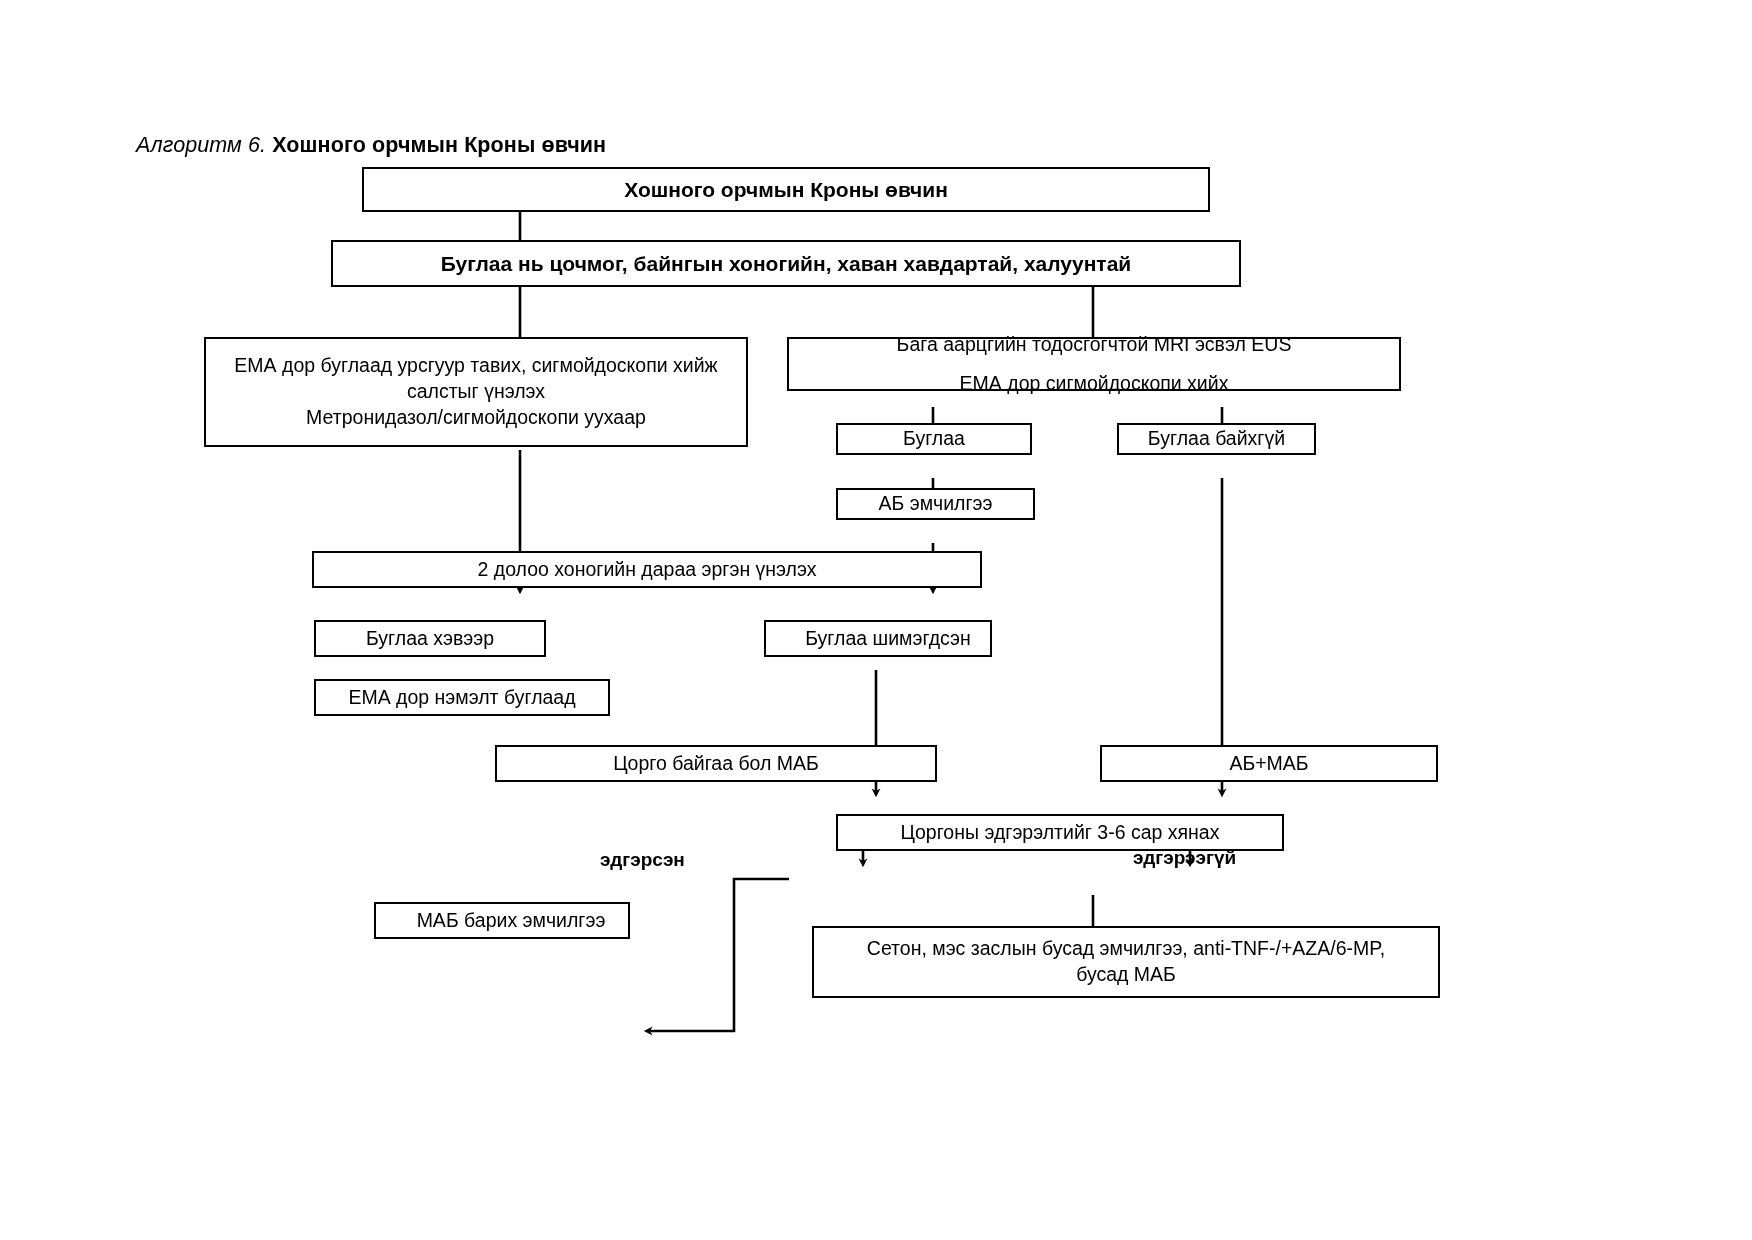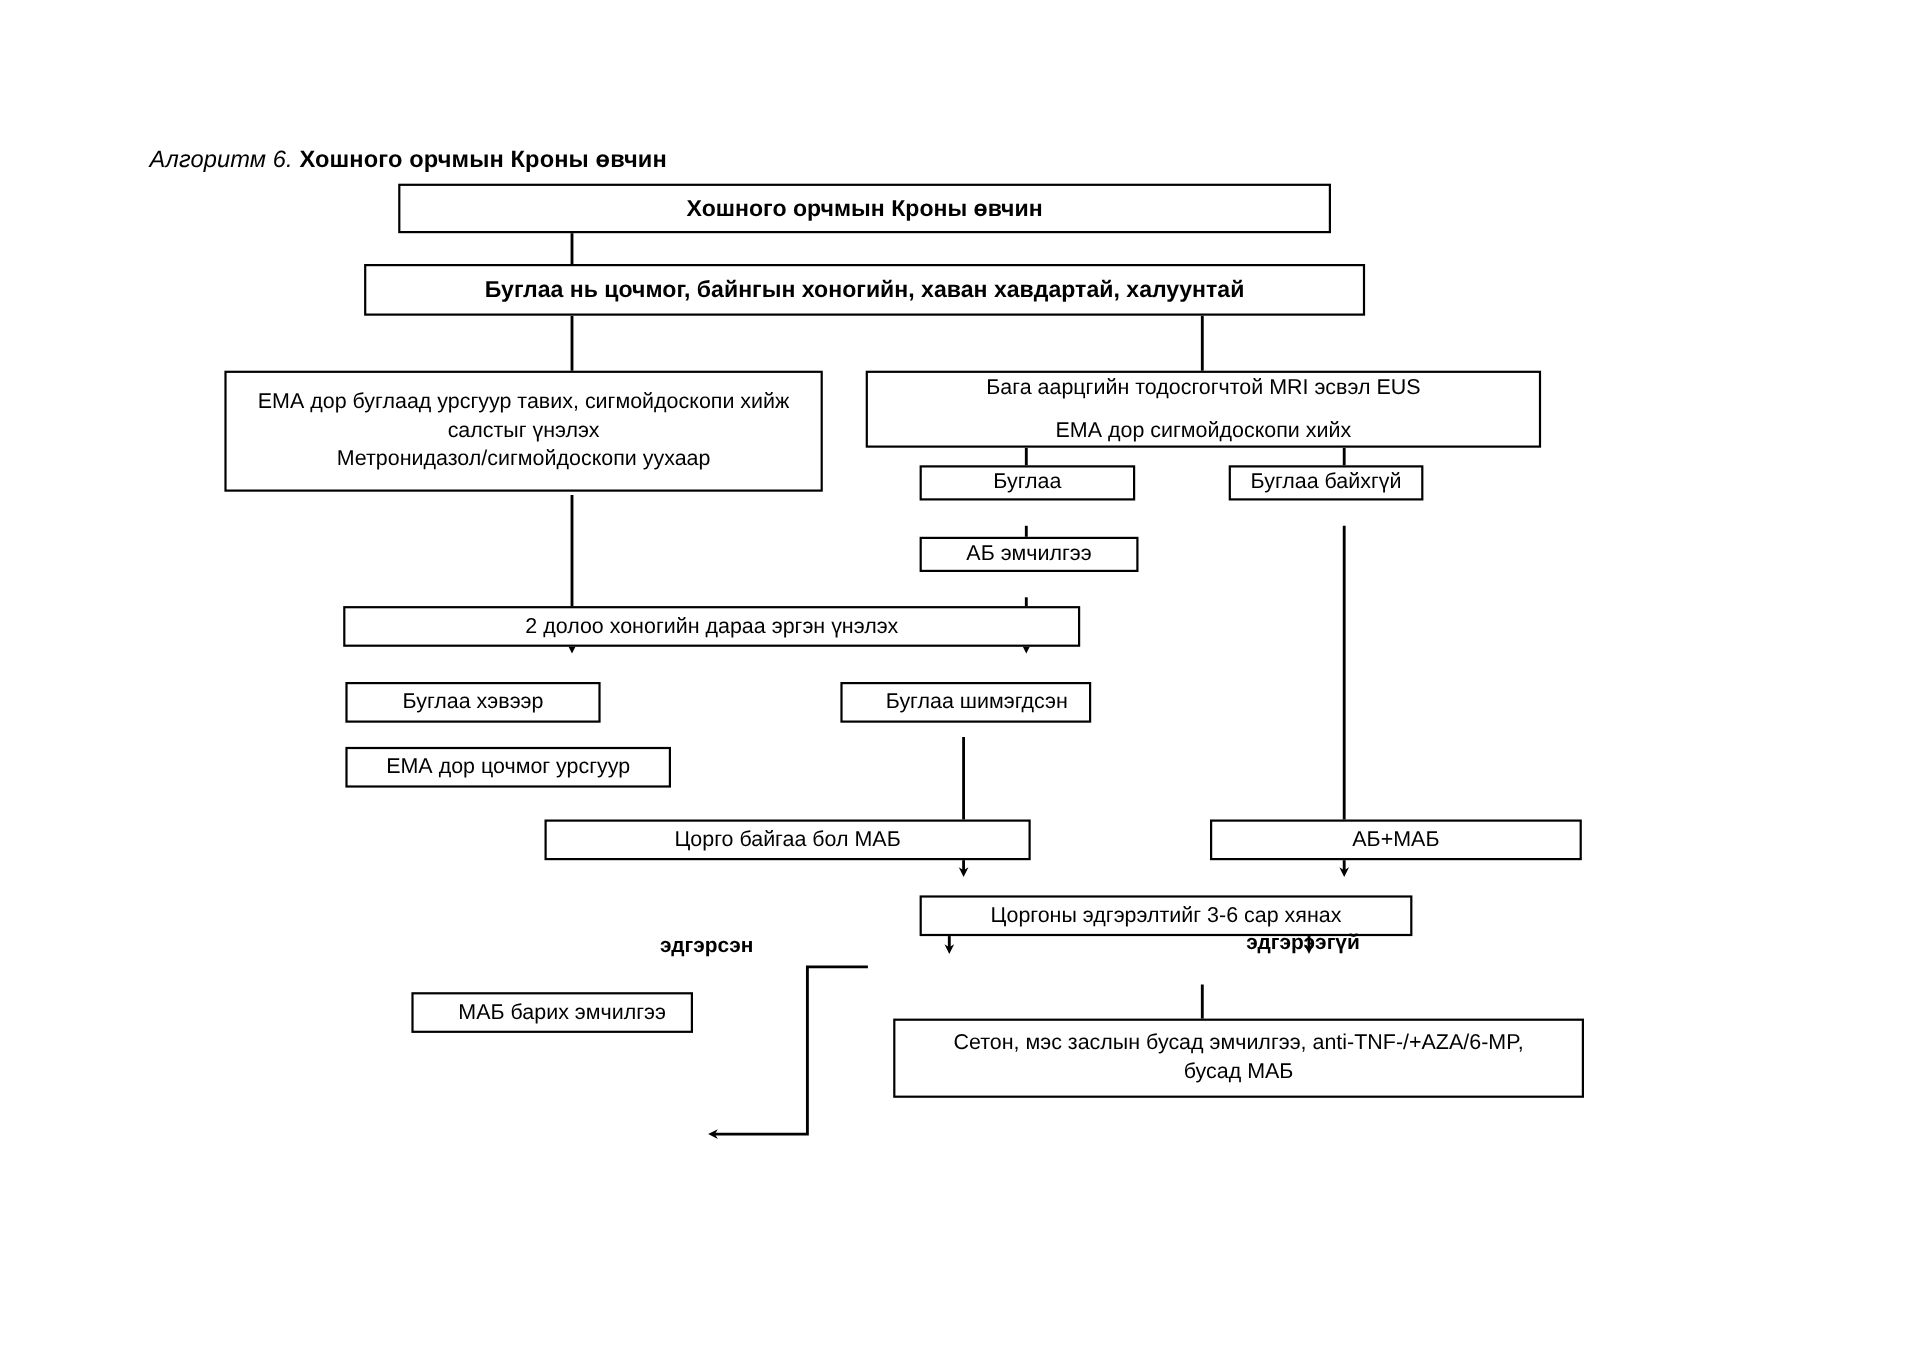--- a/index.html
+++ b/index.html
@@ -134,51 +134,51 @@
   <div class="node bold thick" style="left:331px; top:240px; width:910px; height:47px;">
     <span>Буглаа нь цочмог, байнгын хоногийн, хаван хавдартай, халуунтай</span>
   </div>
 
   <div class="node thick" style="left:204px; top:337px; width:544px; height:110px; flex-direction:column; justify-content:center;">
     <span>ЕМА дор буглаад урсгуур тавих, сигмойдоскопи хийж</span>
     <span>салстыг үнэлэх</span>
     <span>Метронидазол/сигмойдоскопи уухаар</span>
   </div>
 
-  <div class="node thick" style="left:787px; top:337px; width:614px; height:70px; flex-direction:column; justify-content:center;gap:13px;">
+  <div class="node thick" style="left:787px; top:337px; width:614px; height:54px; flex-direction:column; justify-content:center;gap:13px;">
     <span>Бага аарцгийн тодосгогчтой MRI эсвэл EUS</span>
     <span>ЕМА дор сигмойдоскопи хийх</span>
   </div>
 
   <div class="node thick" style="left:836px; top:423px; width:196px; height:32px;">
     <span>Буглаа</span>
   </div>
 
-  <div class="node thick" style="left:1117px; top:423px; width:177px; height:32px;">
+  <div class="node thick" style="left:1117px; top:423px; width:199px; height:32px;">
     <span>Буглаа байхгүй</span>
   </div>
 
   <div class="node thick" style="left:836px; top:488px; width:199px; height:32px;">
     <span>АБ эмчилгээ</span>
   </div>
 
   <div class="node thick" style="left:312px; top:551px; width:670px; height:37px;">
     <span>2 долоо хоногийн дараа эргэн үнэлэх</span>
   </div>
 
   <div class="node thick" style="left:314px; top:620px; width:232px; height:37px;">
     <span>Буглаа хэвээр</span>
   </div>
 
   <div class="node thick" style="left:764px; top:620px; width:228px; height:37px;padding-left:28px;">
     <span>Буглаа шимэгдсэн</span>
   </div>
 
   <div class="node thick" style="left:314px; top:679px; width:296px; height:37px;">
-    <span>ЕМА дор цочмог урсгуур</span>
+    <span>ЕМА дор нэмэлт буглаад</span>
   </div>
 
   <div class="node thick" style="left:495px; top:745px; width:442px; height:37px;">
     <span>Цорго  байгаа бол МАБ</span>
   </div>
 
   <div class="node thick" style="left:1100px; top:745px; width:338px; height:37px;">
     <span>АБ+МАБ</span>
   </div>
 

